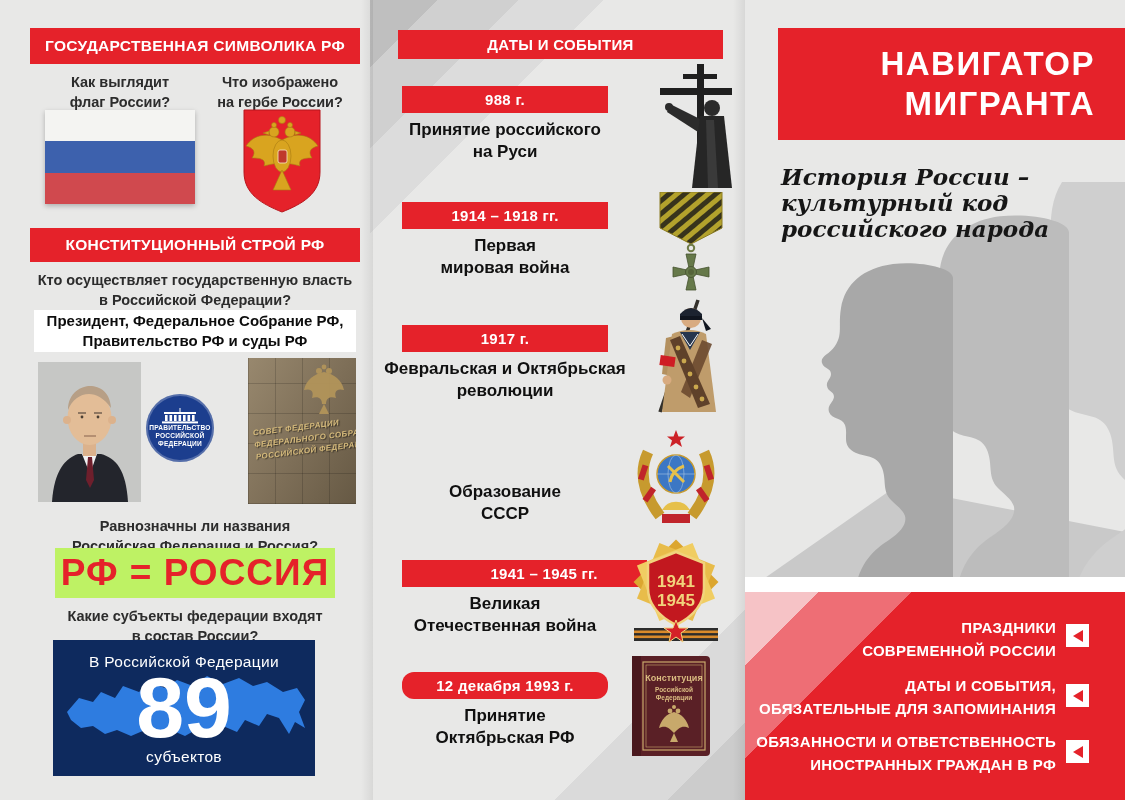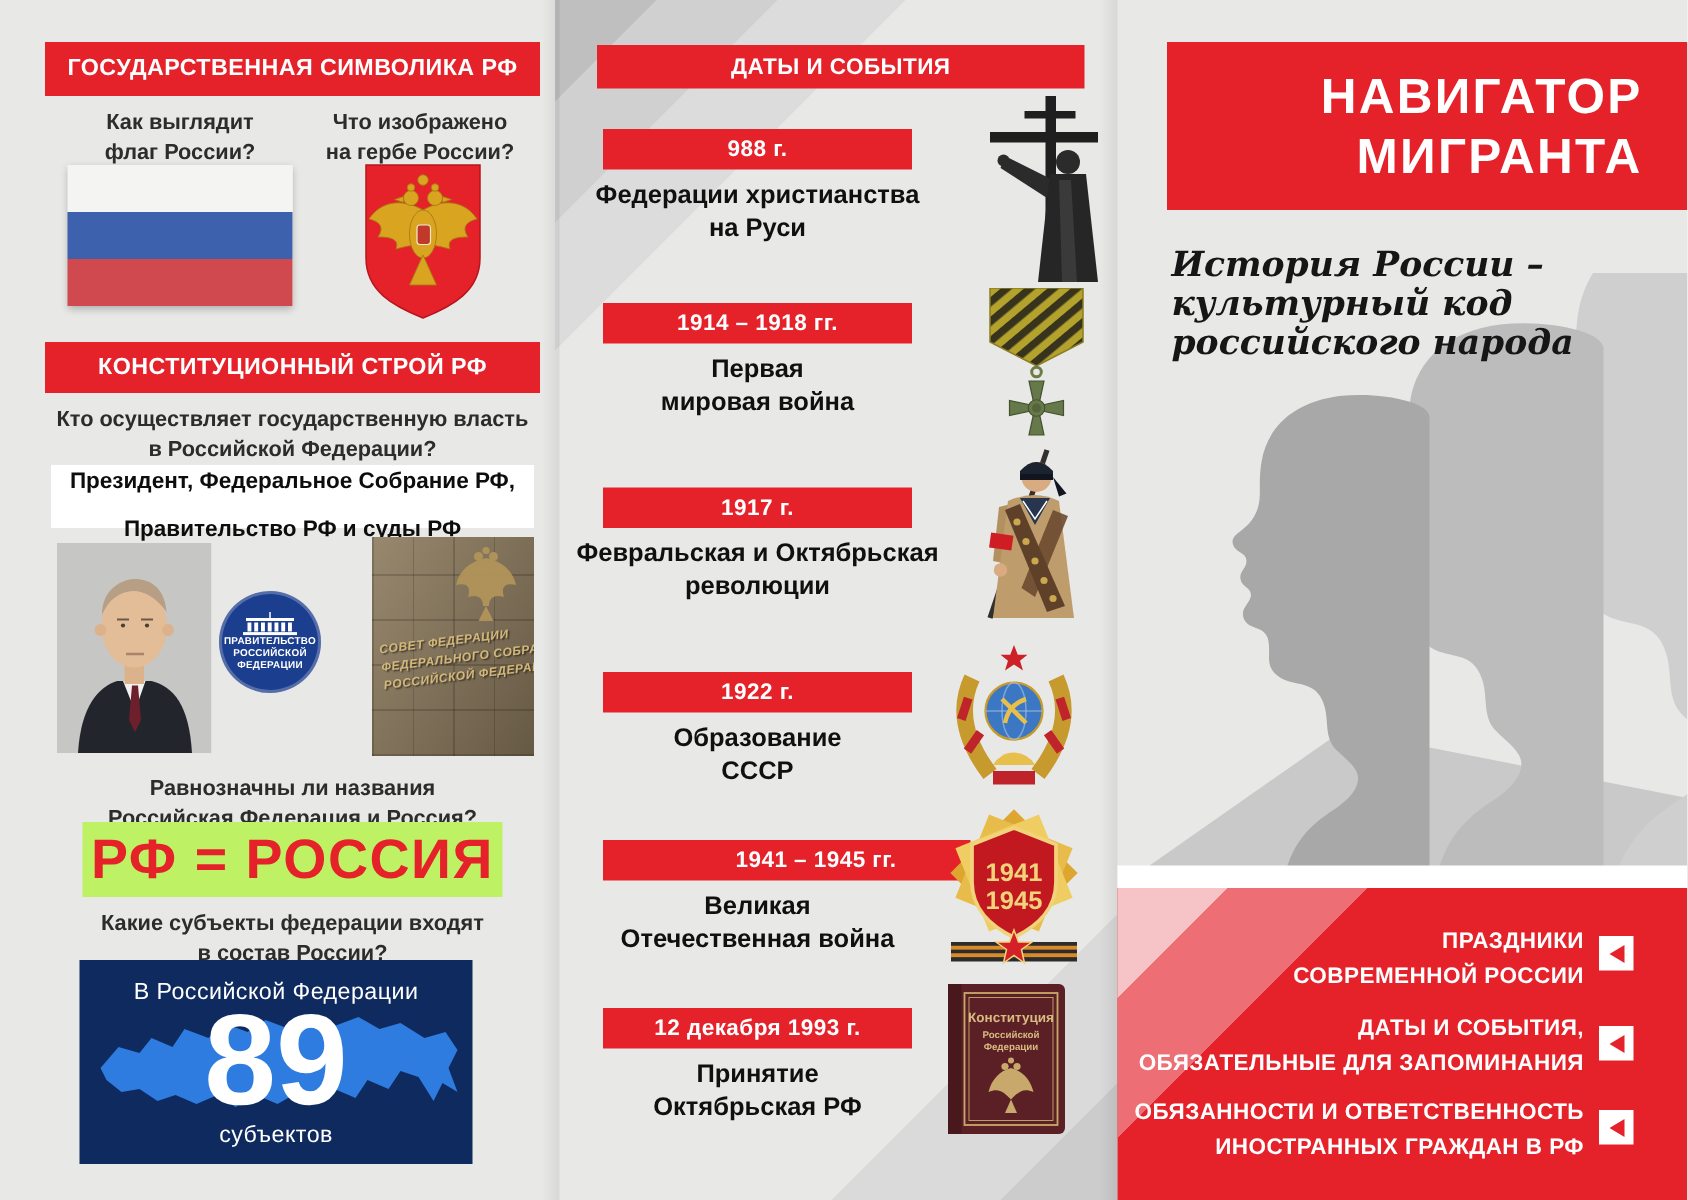--- a/index.html
+++ b/index.html
@@ -8,21 +8,21 @@
   .abs{position:absolute;}
   .line{white-space:nowrap;}
 
   
   .redbar{background:#e5222a;color:#fff;font-weight:800;display:flex;align-items:center;justify-content:center;text-align:center;letter-spacing:.3px;}
 
   
   .q{color:#2c2c2c;font-weight:700;font-size:14.5px;line-height:1.38;text-align:center;}
 
   .wbox{background:#ffffff;display:flex;flex-direction:column;align-items:center;justify-content:center;text-align:center;}
-  .answer{color:#0d0d0d;font-weight:800;font-size:15px;line-height:1.33;margin-top:12px;}
+  .answer{color:#0d0d0d;font-weight:800;font-size:15px;line-height:1.33;}
 
   
   .stripes-top-mid{left:370px;top:0;width:375px;height:300px;
     background:linear-gradient(135deg,#bfbfbf 0 48px,#d0d0d0 48px 105px,#dcdcdc 105px 165px,rgba(0,0,0,0) 165px);}
   .stripes-bot-mid{left:370px;top:520px;width:375px;height:280px;
     background:linear-gradient(315deg,#cccccc 0 55px,#dadada 55px 135px,rgba(0,0,0,0) 135px);}
   .gutter{width:12px;background:linear-gradient(90deg,rgba(0,0,0,0) ,rgba(0,0,0,.07));}
 
   
   .datebar{left:402px;width:206px;height:27px;font-size:15px;}
@@ -256,21 +256,21 @@
     </svg>
     <div class="t1">В Российской Федерации</div>
     <div class="num">89</div>
     <div class="t2">субъектов</div>
   </div>
 
   <div class="abs redbar" style="left:398px;top:30px;width:325px;height:29px;font-size:15px;">ДАТЫ И СОБЫТИЯ</div>
 
   <div class="abs redbar datebar" style="top:86px;">988 г.</div>
   <div class="abs etitle" style="left:375px;top:119px;width:260px;">
-    <div class="line">Федерации христианства</div>
+    <div class="line">Принятие российского</div>
     <div class="line">на Руси</div>
   </div>
   <svg class="abs" style="left:640px;top:62px;" width="95" height="128" viewBox="0 0 95 128">
     <rect x="57" y="2" width="7" height="122" fill="#1f1f1f"></rect>
     <rect x="20" y="26" width="72" height="7" fill="#1f1f1f"></rect>
     <rect x="43" y="12" width="34" height="5" fill="#1f1f1f"></rect>
     <path d="M62 58 L30 42 L27 50 L58 70 Z" fill="#2b2b2b"></path>
     <circle cx="29" cy="45" r="4" fill="#2b2b2b"></circle>
     <circle cx="72" cy="46" r="8" fill="#2b2b2b"></circle>
     <path d="M60 54 L84 54 L92 126 L52 126 Z" fill="#262626"></path>
@@ -322,21 +322,20 @@
       <circle cx="42" cy="52" r="2.4"></circle>
         <circle cx="48" cy="65" r="2.4"></circle>
         <circle cx="54" cy="78" r="2.4"></circle>
       <circle cx="60" cy="91" r="2.4"></circle>
         <circle cx="66" cy="103" r="2.4"></circle>
     </g>
     <rect x="24" y="60" width="15" height="10" fill="#cf1d24" transform="rotate(8 31 65)"></rect>
     <circle cx="31" cy="84" r="4.5" fill="#d8ab80"></circle>
   </svg>
 
-  <div class="abs redbar datebar" style="top:448px;">1922 г.</div>
   <div class="abs etitle" style="left:375px;top:481px;width:260px;">
     <div class="line">Образование</div>
     <div class="line">СССР</div>
   </div>
   <svg class="abs" style="left:632px;top:428px;" width="88" height="98" viewBox="0 0 88 98">
     <path d="M16 24 Q2 54 28 88" stroke="#c79a2e" stroke-width="11" fill="none"></path>
     <path d="M72 24 Q86 54 60 88" stroke="#c79a2e" stroke-width="11" fill="none"></path>
     <g fill="#c0242b">
       <rect x="4" y="42" width="15" height="6" transform="rotate(-72 11 45)"></rect>
       <rect x="10" y="64" width="15" height="6" transform="rotate(-55 17 67)"></rect>
@@ -365,21 +364,21 @@
       <rect x="14" y="92" width="84" height="13" fill="#2c2c2c"></rect>
       <rect x="14" y="94.5" width="84" height="2.6" fill="#d98a2b"></rect>
       <rect x="14" y="99.5" width="84" height="2.6" fill="#d98a2b"></rect>
     </g>
     <path d="M56 16 L84 27 V52 C84 70 72 81 56 89 C40 81 28 70 28 52 V27 Z" fill="#c2181f" stroke="#f1d37c" stroke-width="2.5"></path>
     <text x="56" y="51" text-anchor="middle" font-size="17" font-weight="bold" fill="#f1d37c">1941</text>
     <text x="56" y="70" text-anchor="middle" font-size="17" font-weight="bold" fill="#f1d37c">1945</text>
     <polygon points="56,84 59,92 68,92 61,97 63,106 56,101 49,106 51,97 44,92 53,92" fill="#d42127" stroke="#f1d37c" stroke-width="1"></polygon>
   </svg>
 
-  <div class="abs redbar datebar" style="top:672px;">12 декабря 1993 г.</div>
+  <div class="abs redbar datebar" style="top:672px;border-radius:12px;">12 декабря 1993 г.</div>
   <div class="abs etitle" style="left:375px;top:705px;width:260px;">
     <div class="line">Принятие</div>
     <div class="line">Октябрьская РФ</div>
   </div>
   <svg class="abs" style="left:630px;top:654px;" width="82" height="104" viewBox="0 0 82 104">
     <rect x="2" y="2" width="78" height="100" rx="4" fill="#5a2026"></rect>
     <rect x="2" y="2" width="9" height="100" fill="#49181d"></rect>
     <rect x="13" y="8" width="62" height="88" fill="none" stroke="#c8a96b" stroke-width="1.2"></rect>
     <rect x="16" y="11" width="56" height="82" fill="none" stroke="#c8a96b" stroke-width="0.6"></rect>
     <text x="44" y="27" text-anchor="middle" font-size="9" font-weight="bold" fill="#d9ba80">Конституция</text>

